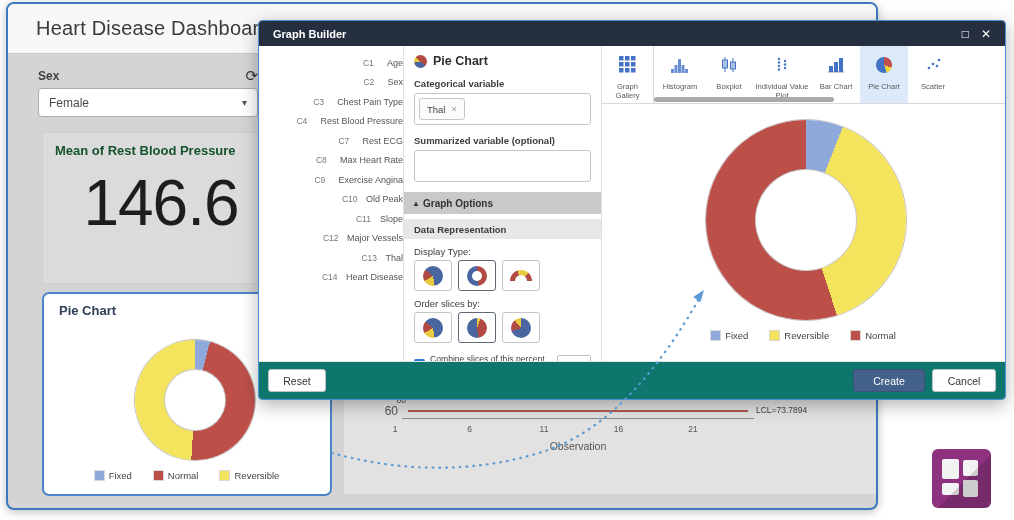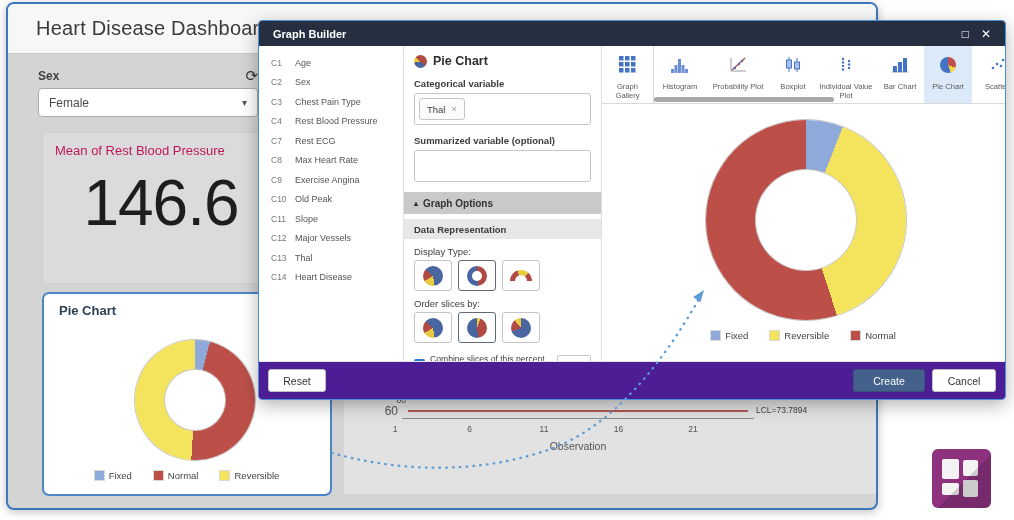--- a/index.html
+++ b/index.html
@@ -17,21 +17,21 @@
   .filter-label-row { position:absolute; left:30px; top:64px; width:220px; display:flex; justify-content:space-between; align-items:center; }
   .filter-label { font-size:12px; font-weight:bold; color:#3f3f3f; }
   .refresh { font-size:15px; color:#333; cursor:pointer; line-height:1; }
   .select { position:absolute; left:30px; top:84px; width:220px; height:29px; background:#fff;
             border:1px solid #ababab; border-radius:4px; display:flex; align-items:center;
             justify-content:space-between; padding:0 10px; font-size:12px; color:#4a4a4a; }
   .select .caret { font-size:10px; color:#555; }
 
   .kpi-card { position:absolute; left:34px; top:128px; width:238px; height:152px;
               background:#dbdbdb; border:1px solid #cfcfcf; border-radius:3px; padding:10px 12px; }
-  .kpi-label { font-size:13px; font-weight:normal; color:#be185d; }
+  .kpi-label { font-size:13px; font-weight:bold; color:#14532d; }
   .kpi-value { margin-top:8px; text-align:center; font-size:64px; color:#1d1d1d; letter-spacing:-1px; }
 
   .pie-panel { position:absolute; left:34px; top:288px; width:290px; height:204px; background:#fff;
                border:2px solid #4a86c8; border-radius:7px; }
   .pie-panel-title { position:absolute; left:15px; top:9px; font-size:13px; font-weight:bold; color:#2e4057; }
 
   .donut { position:absolute; border-radius:50%; box-shadow:0 0 0 1px #c2c2c2; }
   .donut::after { content:""; position:absolute; inset:25%; background:#fff; border-radius:50%;
                   box-shadow:0 0 0 1px #c9c9c9; }
   .donut-small { left:91px; top:46px; width:120px; height:120px; }
@@ -58,21 +58,21 @@
   .dialog { position:absolute; left:258px; top:20px; width:748px; height:380px; background:#fff;
             border:1.5px solid #4a90d9; border-radius:4px; box-shadow:0 5px 18px rgba(0,0,0,.3);
             z-index:10; display:flex; flex-direction:column; overflow:hidden; }
   .titlebar { height:25px; background:#262f40; display:flex; align-items:center; padding:0 14px; flex:none; }
   .titlebar .t { color:#fff; font-size:11px; font-weight:bold; }
   .winbtns { margin-left:auto; display:flex; gap:12px; }
   .winbtns span { color:#fff; font-size:12px; cursor:pointer; line-height:1; }
 
   .body { flex:1; display:flex; min-height:0; }
   .col-list { width:145px; border-right:1px solid #e0e0e0; padding-top:7px; overflow:hidden; }
-  .col-row { display:flex; height:19.5px; align-items:center; cursor:default; }
+  .col-row { display:flex; height:19.5px; align-items:center; cursor:default;justify-content:flex-end; }
   .col-row .cid { width:36px; padding-left:12px; font-size:8.5px; color:#777; }
   .col-row .cname { font-size:9px; color:#555; }
 
   .opts { width:198px; border-right:1px solid #e0e0e0; padding:8px 10px 0 10px; overflow:hidden; }
   .opts-head { display:flex; align-items:center; gap:6px; }
   .opts-head .ttl { font-size:12.5px; font-weight:bold; color:#2f2f2f; }
   .mini-pie { width:13px; height:13px; border-radius:50%; display:inline-block;
               background:conic-gradient(#b04a42 0 130deg, #4a66a0 130deg 260deg, #e8c93f 260deg 310deg, #b04a42 310deg 360deg); }
   .fld-label { margin-top:10px; font-size:9.5px; font-weight:bold; color:#3c3c3c; }
   .fld-box { margin-top:4px; height:32px; border:1px solid #c6c6c6; border-radius:3px; background:#fff;
@@ -116,21 +116,21 @@
   .tab.sel { background:#dbe9f8; }
   .tabs-scroll { position:absolute; left:52px; bottom:1px; width:180px; height:5px; background:#a9a9a9;
                  border-radius:3px; }
   .tab-ico { height:20px; display:flex; align-items:flex-end; justify-content:center; }
   .pie-ico { width:16px; height:16px; border-radius:50%;
              background:conic-gradient(#c0504d 0 110deg, #f2d43d 110deg 160deg, #4472c4 160deg 360deg); }
   .chart-area { flex:1; position:relative; background:#fff; }
   .donut-big { left:104px; top:16px; width:200px; height:200px; }
   .legend-big { top:226px; }
 
-  .footer { height:38px; background:#4c1d95; border-top:1px solid #e3e3e3; display:flex;
+  .footer { height:38px; background:#0f766e; border-top:1px solid #e3e3e3; display:flex;
             align-items:center; padding:0 9px; flex:none; }
   .btn { height:23px; border-radius:3px; font-size:10.5px; font-family:"Liberation Sans", sans-serif;
          display:flex; align-items:center; justify-content:center; cursor:pointer; }
   .btn-plain { background:#fff; border:1px solid #c0c0c0; color:#333; }
   .btn-reset { width:58px; }
   .btn-create { width:72px; background:#44618c; border:1px solid #3a5277; color:#fff; margin-left:auto; }
   .btn-cancel { width:64px; margin-left:7px; }
 
   
   .arrow-overlay { position:absolute; left:0; top:0; width:1014px; height:520px; z-index:50; pointer-events:none; }
@@ -351,33 +351,20 @@
                     <rect x="1" y="13" width="3" height="4"></rect>
                     <rect x="4.5" y="9" width="3" height="8"></rect>
                     <rect x="8" y="3" width="3" height="14"></rect>
                     <rect x="11.5" y="9" width="3" height="8"></rect>
                     <rect x="15" y="13" width="3" height="4"></rect>
                   </g>
                 </svg>
             </span>
             <span class="lbl">Histogram</span>
           </div>
-          <div class="tab" style="width:64px">
-            <span class="tab-ico">
-              <svg width="19" height="17">
-                  <line x1="2" y1="15" x2="2" y2="2" stroke="#9a9a9a"></line>
-                  <line x1="2" y1="15" x2="17" y2="15" stroke="#9a9a9a"></line>
-                  <line x1="3" y1="14" x2="16" y2="2" stroke="#c0504d" stroke-width="1.4"></line>
-                  <circle cx="6" cy="12" r="1.2" fill="#4472c4"></circle>
-                  <circle cx="10" cy="8" r="1.2" fill="#4472c4"></circle>
-                  <circle cx="13" cy="5" r="1.2" fill="#4472c4"></circle>
-                </svg>
-            </span>
-            <span class="lbl">Probability Plot</span>
-          </div>
           <div class="tab" style="width:46px">
             <span class="tab-ico">
               <svg width="18" height="17">
                   <g stroke="#4472c4" fill="#a9c0e8">
                     <line x1="5" y1="1" x2="5" y2="4"></line>
                     <rect x="2.5" y="4" width="5" height="8"></rect>
                     <line x1="5" y1="12" x2="5" y2="16"></line>
                     <line x1="13" y1="2" x2="13" y2="6"></line>
                     <rect x="10.5" y="6" width="5" height="7"></rect>
                     <line x1="13" y1="13" x2="13" y2="16"></line>

